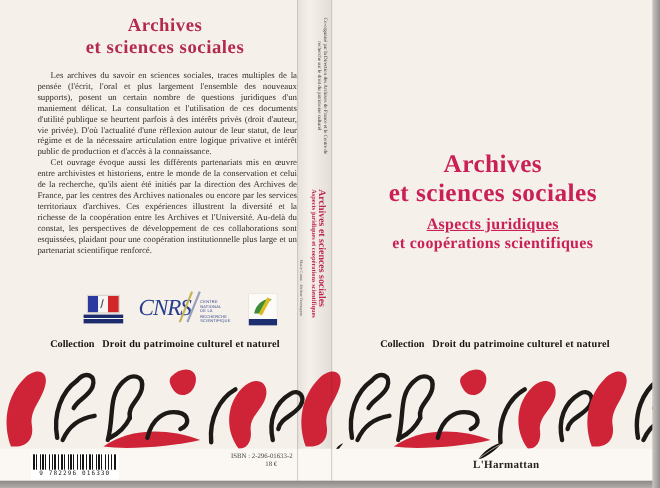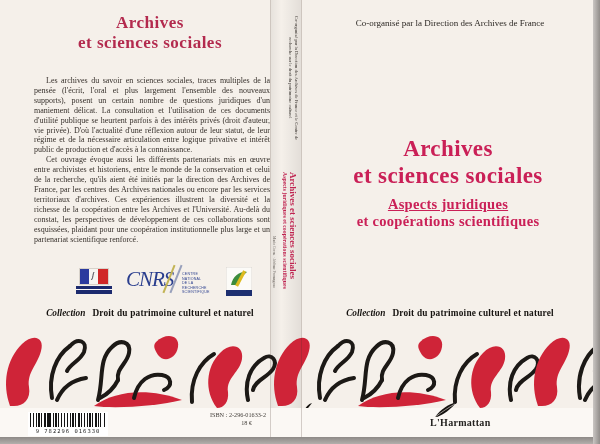--- a/index.html
+++ b/index.html
@@ -4,40 +4,40 @@
 <style>
   html,body{margin:0;padding:0;background:#e8e4df;}
   .scan{position:relative;width:600px;height:444px;overflow:hidden;
         background:#f5f0ea;font-family:"Liberation Serif",serif;}
   .abs{position:absolute;}
   
   .back-title{left:30px;top:13px;width:240px;text-align:center;
     font-weight:bold;font-size:17px;line-height:20px;letter-spacing:.5px;color:#b32a4e;}
   .back-title span{display:block;}
   .back-body{left:34px;top:64px;width:236px;font-size:8px;line-height:9.9px;
-    text-align:justify;color:#36302b;margin-top:12px;}
+    text-align:justify;color:#36302b;}
   .back-body p{margin:0;text-indent:12px;}
   
   .fr-logo{left:76px;top:268px;width:36px;height:28px;}
   .fr-flag{position:absolute;left:3px;top:0;width:28px;height:15px;border:.5px solid #d8d2ca;
     background:linear-gradient(90deg,#2b3a9e 0 33%,#f6f5f1 33% 66%,#d02828 66%);}
   .fr-bar{position:absolute;left:0;top:18px;width:36px;height:8px;
     background:linear-gradient(#1c2a6e 0 40%,rgba(255,255,255,.55) 40% 50%,#1c2a6e 50%);}
   .cnrs{left:126px;top:263px;width:86px;height:36px;}
   .cnrs-word{position:absolute;left:0;top:4px;font-style:italic;font-weight:normal;
     font-size:21px;color:#2a3e8e;letter-spacing:-1px;}
   .cnrs-sl1,.cnrs-sl2{position:absolute;top:1px;width:2px;height:30px;transform:rotate(22deg);}
   .cnrs-sl1{left:42px;background:#c3b455;}
   .cnrs-sl2{left:49px;background:#98a0bb;}
   .cnrs-cap{position:absolute;left:56px;top:9px;width:34px;font-family:"Liberation Sans",sans-serif;
     font-size:3.6px;line-height:4.6px;color:#2a3e8e;letter-spacing:.2px;}
   .cnrs-cap span{display:block;}
   .adf-logo{left:226px;top:267px;}
   .collection{width:244px;text-align:center;font-size:9.3px;color:#171411;white-space:nowrap;}
-  .collection .lab{font-weight:bold;font-style:italic;margin-right:7px;}
+  .collection .lab{font-weight:bold;margin-right:7px;}
   .collection .nam{font-weight:bold;letter-spacing:.2px;}
   .col-back{left:28px;top:308px;}
   .col-front{left:308px;top:308px;width:284px;}
   
   .front-header{left:308px;top:17px;width:284px;text-align:center;
     font-size:9px;line-height:12.5px;color:#2c2824;}
   .front-header span{display:block;}
   .front-title{left:302px;top:136px;width:292px;text-align:center;color:#ca2057;}
   .ft{font-weight:bold;font-size:23px;line-height:26.5px;letter-spacing:.4px;display:block;}
   .fs{font-weight:bold;font-size:14.5px;line-height:16.5px;letter-spacing:.3px;display:block;}
@@ -136,21 +136,20 @@
   <div class="abs rot spine-ed">Marie Cornu · Jérôme Fromageau</div>
 
   <div class="abs h-logo">
     <svg width="25" height="34" viewBox="0 0 30 36">
       <path d="M9 10 V32 M21 10 V32 M9 21 H21" stroke="#15120f" stroke-width="3" fill="none"></path>
       <path d="M20 11 C22 5 26 1 30 0 C26 5 23 9 21.5 12 Z" fill="#15120f"></path>
     </svg>
   </div>
 
   <div class="abs front-header">
-    <span>Co-organisé par la Direction des Archives de France</span>
   </div>
 
   <div class="abs front-title">
     <span class="ft">Archives</span>
     <span class="ft">et sciences sociales</span>
     <span class="fs fs1">Aspects juridiques</span>
     <span class="fs">et coopérations scientifiques</span>
   </div>
 
   <div class="abs collection col-front">

